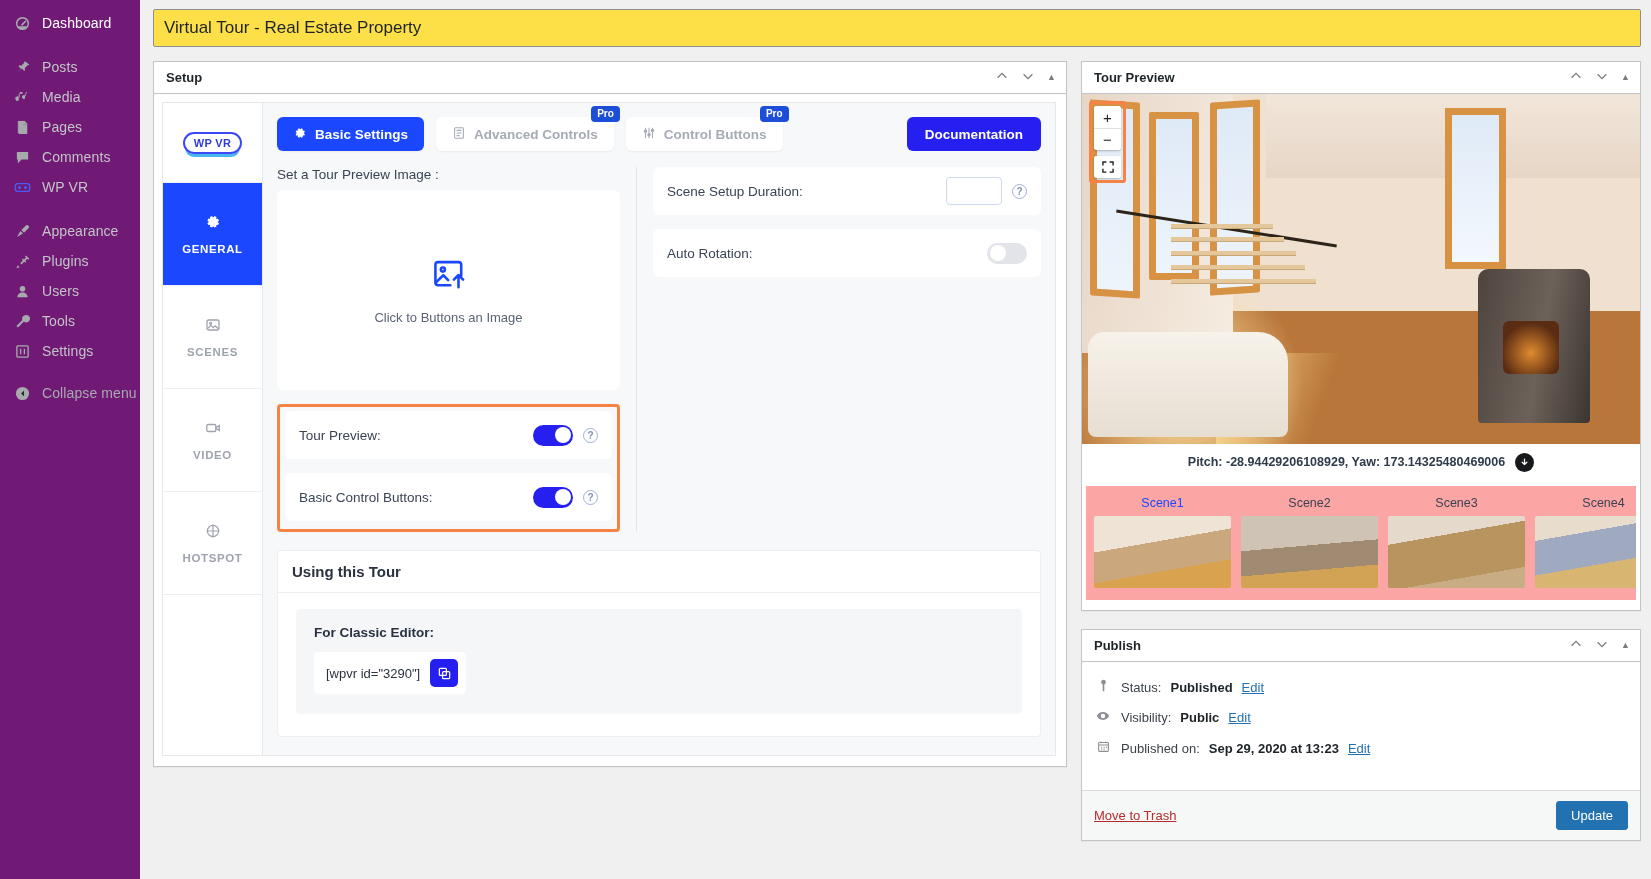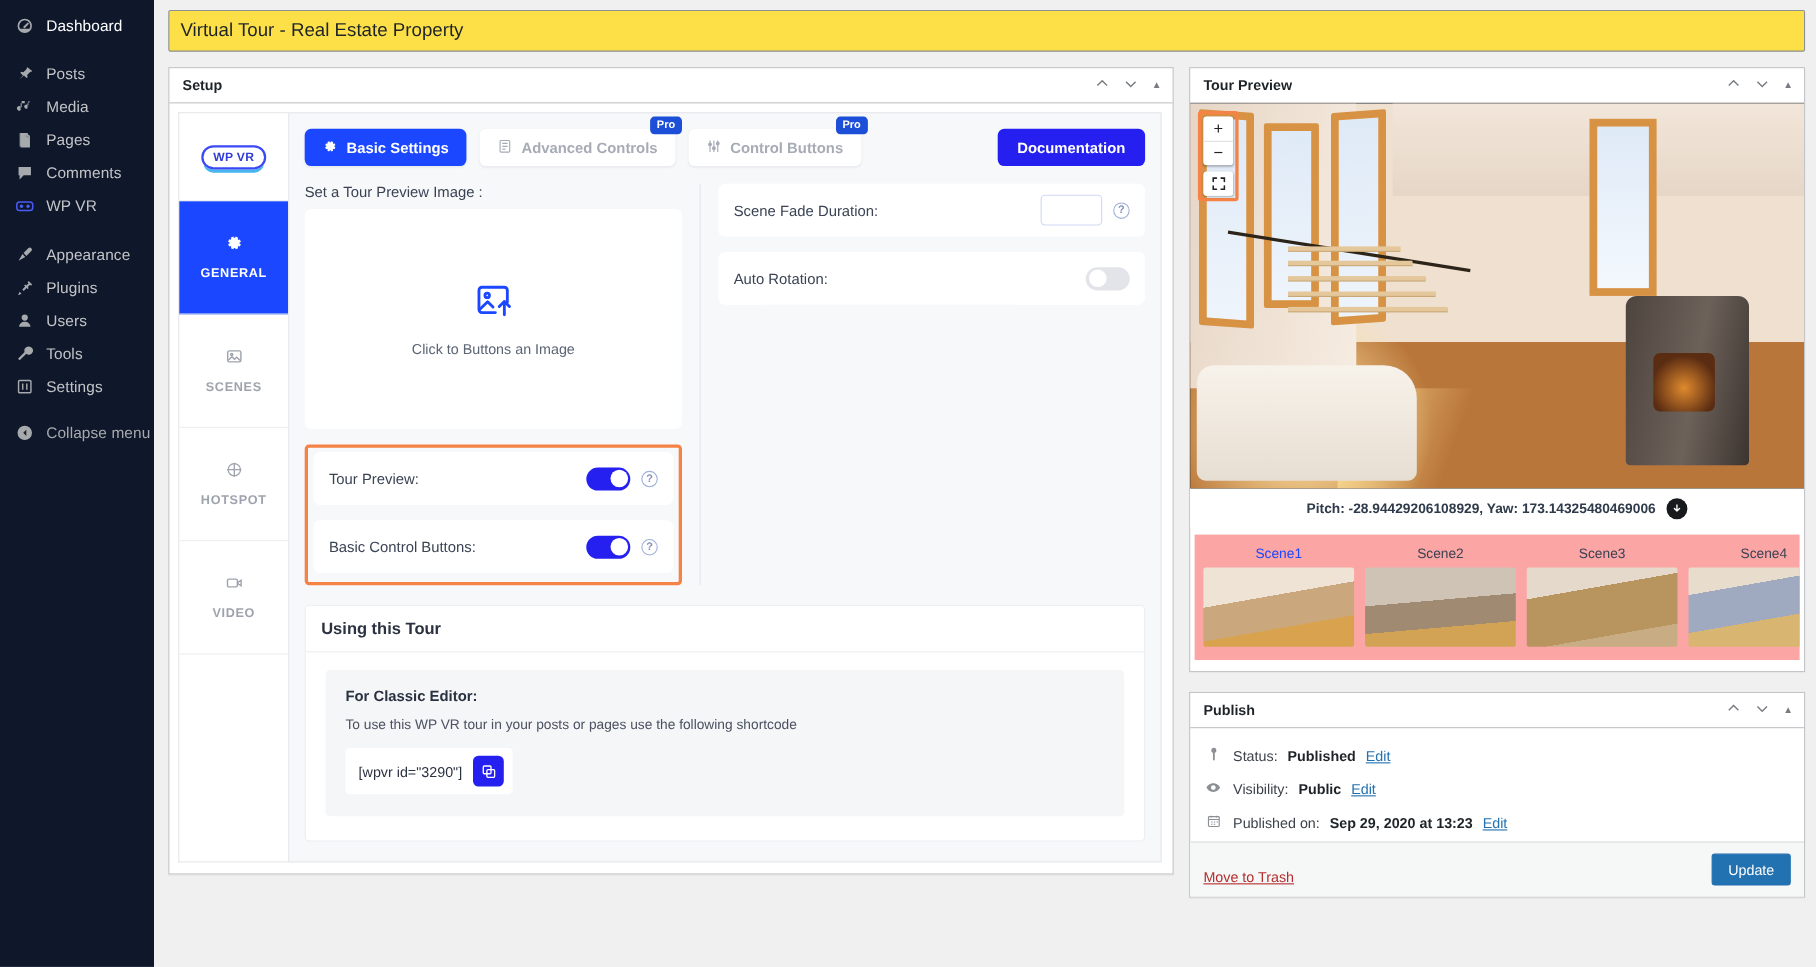--- a/index.html
+++ b/index.html
@@ -7,21 +7,21 @@
     width: 1651px; height: 879px;
     font-family: "Liberation Sans", sans-serif;
     background: #f0f0f1;
     overflow: hidden;
   }
   .app { display: flex; width: 1651px; height: 879px; }
 
   
   .adminmenu {
     width: 140px; flex: 0 0 140px;
-    background: #0f172a; color: #c3c4c7;
+    background: #701a75; color: #c3c4c7;
     padding-top: 8px;
     font-size: 14px;
   }
   .menu-item {
     display: flex; align-items: center; gap: 10px;
     height: 30px; padding: 0 10px 0 12px;
     color: #c3c4c7; cursor: pointer; white-space: nowrap;
   }
   .menu-item.sep { margin-top: 14px; }
   .menu-item.current { color: #fff; }
@@ -287,22 +287,23 @@
   .publish-inner { padding: 10px 12px 2px 12px; }
   .pub-row {
     display: flex; align-items: center; gap: 9px;
     font-size: 13px; color: #3c434a; padding: 7px 0;
   }
   .pub-ico { width: 18px; color: #8c8f94; font-size: 14px; text-align: center; }
   .pub-row b { color: #1d2327; }
   .lnk { color: #2271b1; text-decoration: underline; cursor: pointer; }
   .pub-major {
     border-top: 1px solid #dcdcde; background: #f6f7f7;
-    display: flex; align-items: flex-end; justify-content: space-between;
+    display: flex; align-items: center; justify-content: space-between;
     padding: 10px 12px;
+    margin-top: 25px;
   }
   .trash { color: #b32d2e; text-decoration: underline; font-size: 13px; cursor: pointer; }
   .update-btn {
     background: #2271b1; color: #fff; border: 1px solid #2271b1; border-radius: 3px;
     font-size: 13px; padding: 6px 14px; cursor: pointer; font-weight: normal;
     font-family: "Liberation Sans", sans-serif;
   }
 </style>
 </head>
 <body>
@@ -473,35 +474,35 @@
                   <svg width="16" height="16" viewBox="0 0 16 16" fill="none" stroke="currentColor" stroke-width="1.3">
                       <rect x="2" y="3" width="12" height="10" rx="1.5"></rect>
                       <circle cx="5.6" cy="6.3" r="1"></circle>
                       <path d="M2.6 11.6l3.3-3.2 2.3 2.3 2-1.9 3.2 3"></path>
                     </svg>
                 </span>
                 <span class="vt-lbl">SCENES</span>
               </div>
               <div class="vtab">
                 <span class="vt-ico">
+                  <svg width="16" height="16" viewBox="0 0 16 16" fill="none" stroke="currentColor" stroke-width="1.3">
+                      <rect x="1.8" y="4.5" width="9" height="7" rx="1.2"></rect>
+                      <path d="M11.2 7.5l3-2v5l-3-2z"></path>
+                    </svg>
+                </span>
+                <span class="vt-lbl">VIDEO</span>
+              </div>
+              <div class="vtab">
+                <span class="vt-ico">
                   <svg width="16" height="16" viewBox="0 0 16 16" fill="none" stroke="currentColor" stroke-width="1.2">
                       <circle cx="8" cy="8" r="5.6"></circle>
                       <path d="M8 1.6v12.8M1.6 8h12.8"></path>
                     </svg>
                 </span>
                 <span class="vt-lbl">HOTSPOT</span>
-              </div>
-              <div class="vtab">
-                <span class="vt-ico">
-                  <svg width="16" height="16" viewBox="0 0 16 16" fill="none" stroke="currentColor" stroke-width="1.3">
-                      <rect x="1.8" y="4.5" width="9" height="7" rx="1.2"></rect>
-                      <path d="M11.2 7.5l3-2v5l-3-2z"></path>
-                    </svg>
-                </span>
-                <span class="vt-lbl">VIDEO</span>
               </div>
             </div>
 
             <div class="tabpane">
 
               <div class="tabbar">
                 <button class="hbtn active">
                   <span>
                     <svg width="14" height="14" viewBox="0 0 16 16" fill="currentColor">
                         <path d="M8 5.4a2.6 2.6 0 100 5.2 2.6 2.6 0 000-5.2zm0 4a1.4 1.4 0 110-2.8 1.4 1.4 0 010 2.8z"></path>
@@ -570,21 +571,21 @@
                       <span class="toggle on">
                           <span class="knob"></span>
                         </span>
                       <span class="help-ico">?</span>
                     </div>
                   </div>
                 </div>
 
                 <div class="gcol-r">
                   <div class="setting-card">
-                    <span class="setting-label">Scene Fade Duration:</span>
+                    <span class="setting-label">Scene Setup Duration:</span>
                     <span class="spacer"></span>
                     <input class="num-input" type="text" value="" style="">
                     <span class="help-ico">?</span>
                   </div>
                   <div class="setting-card">
                     <span class="setting-label">Auto Rotation:</span>
                     <span class="spacer"></span>
                     <span class="toggle">
                         <span class="knob"></span>
                       </span>
@@ -592,21 +593,20 @@
                 </div>
               </div>
 
               <div class="using-tour">
                 <div class="using-head">
                   <h3>Using this Tour</h3>
                 </div>
                 <div class="using-body">
                   <div class="code-card">
                     <h4>For Classic Editor:</h4>
-                    <p>To use this WP VR tour in your posts or pages use the following shortcode</p>
                     <div class="shortcode-row">
                       <span class="shortcode">[wpvr id="3290"]</span>
                       <span class="copy-btn">
                         <svg width="15" height="15" viewBox="0 0 16 16" fill="none" stroke="#fff" stroke-width="1.3">
                             <rect x="2.5" y="2.5" width="7.5" height="7.5" rx="1"></rect>
                             <rect x="6" y="6" width="7.5" height="7.5" rx="1"></rect>
                           </svg>
                       </span>
                     </div>
                   </div>

